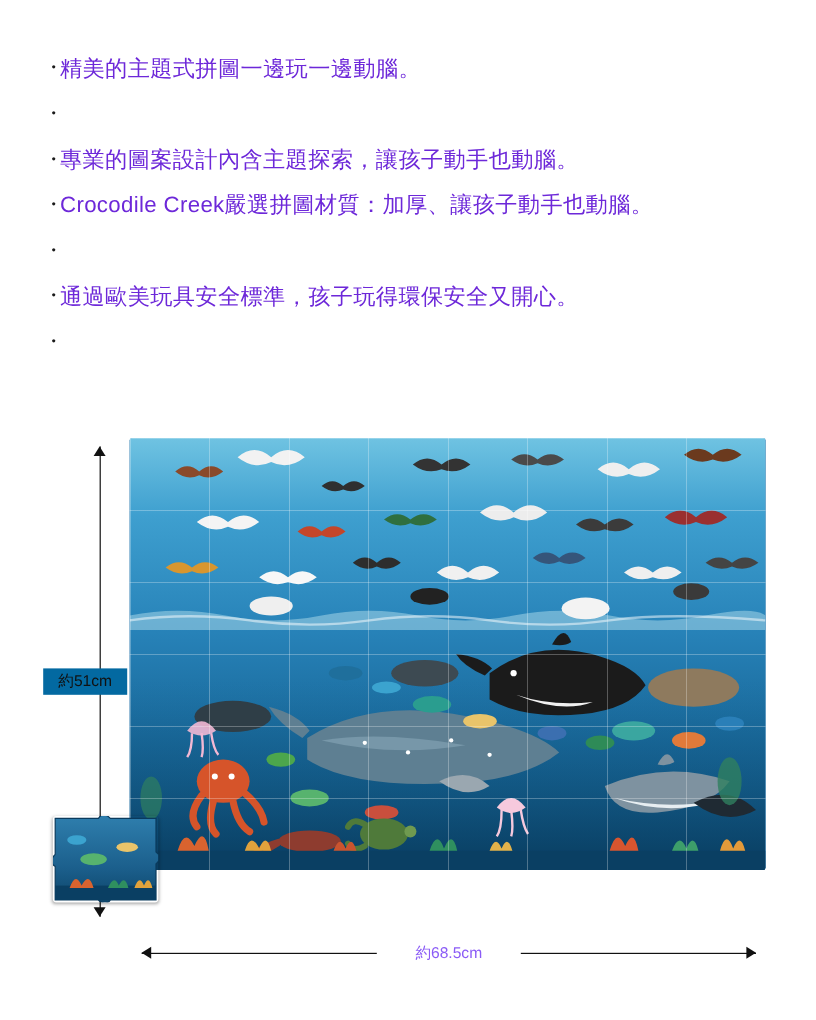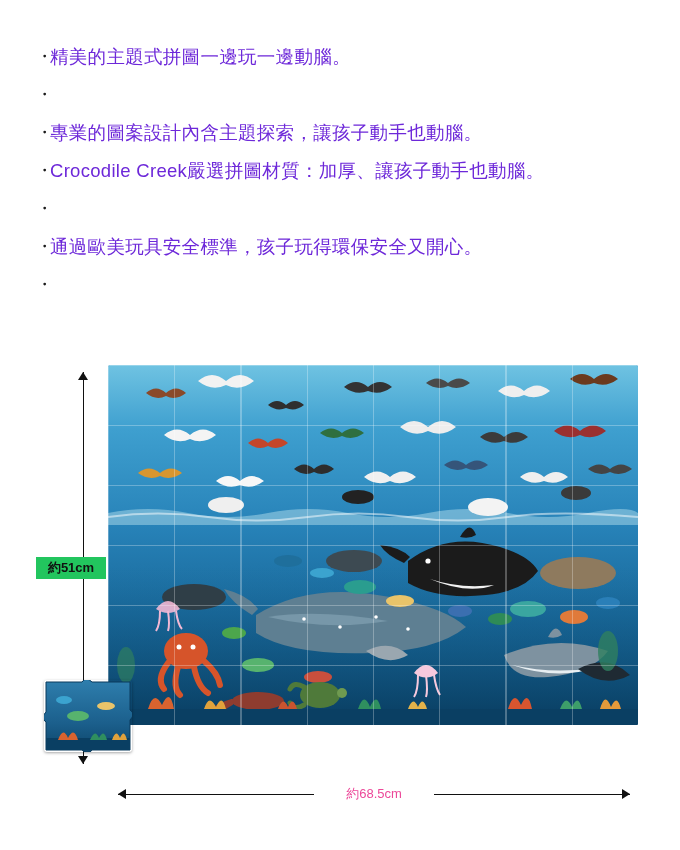--- a/index.html
+++ b/index.html
@@ -92,24 +92,23 @@
     border-right: 5px solid transparent;
     border-top: 8px solid #111;
   }
   .v-label {
     position: absolute;
     left: -18px;
     top: 185px;
     width: 70px;
     text-align: center;
     font-size: 13px;
-    background: #22c55e;
+    background: #0369a1;
     color: #111;
     padding: 2px 0;
-    font-weight: bold;
   }
 
   
   .h-measure {
     position: absolute;
     left: 82px;
     top: 430px;
     width: 512px;
     height: 20px;
   }
@@ -140,21 +139,21 @@
     border-left: 8px solid #111;
   }
   .h-label {
     position: absolute;
     left: 196px;
     top: 0;
     width: 120px;
     text-align: center;
     font-size: 13px;
     background: #fff;
-    color: #ec4899;
+    color: #8b5cf6;
   }
 
   
   .puzzle-wrap {
     position: absolute;
     left: 72px;
     top: 10px;
     width: 530px;
     height: 360px;
   }

